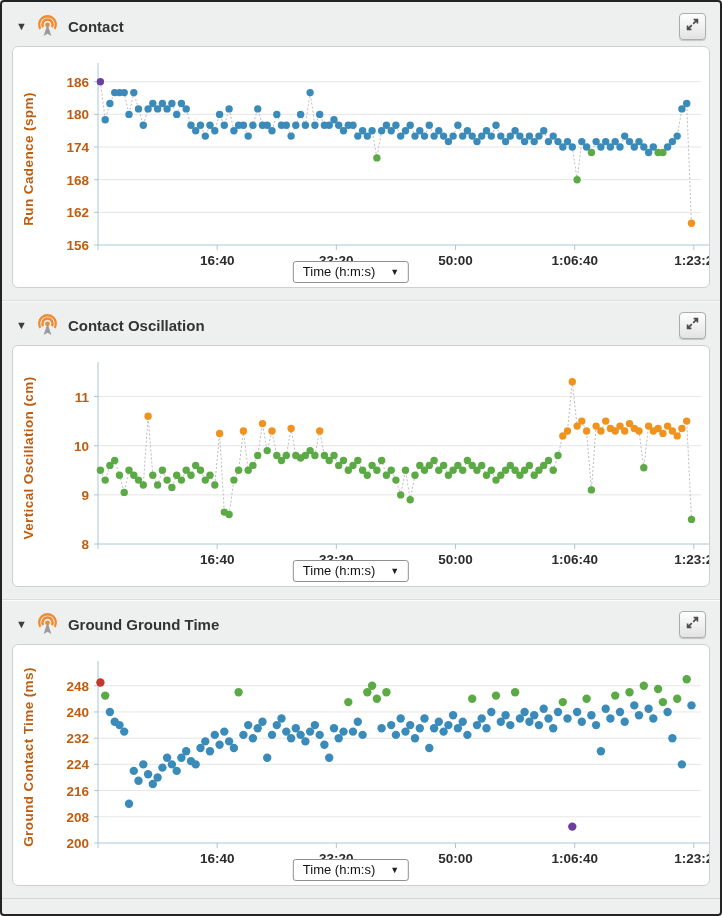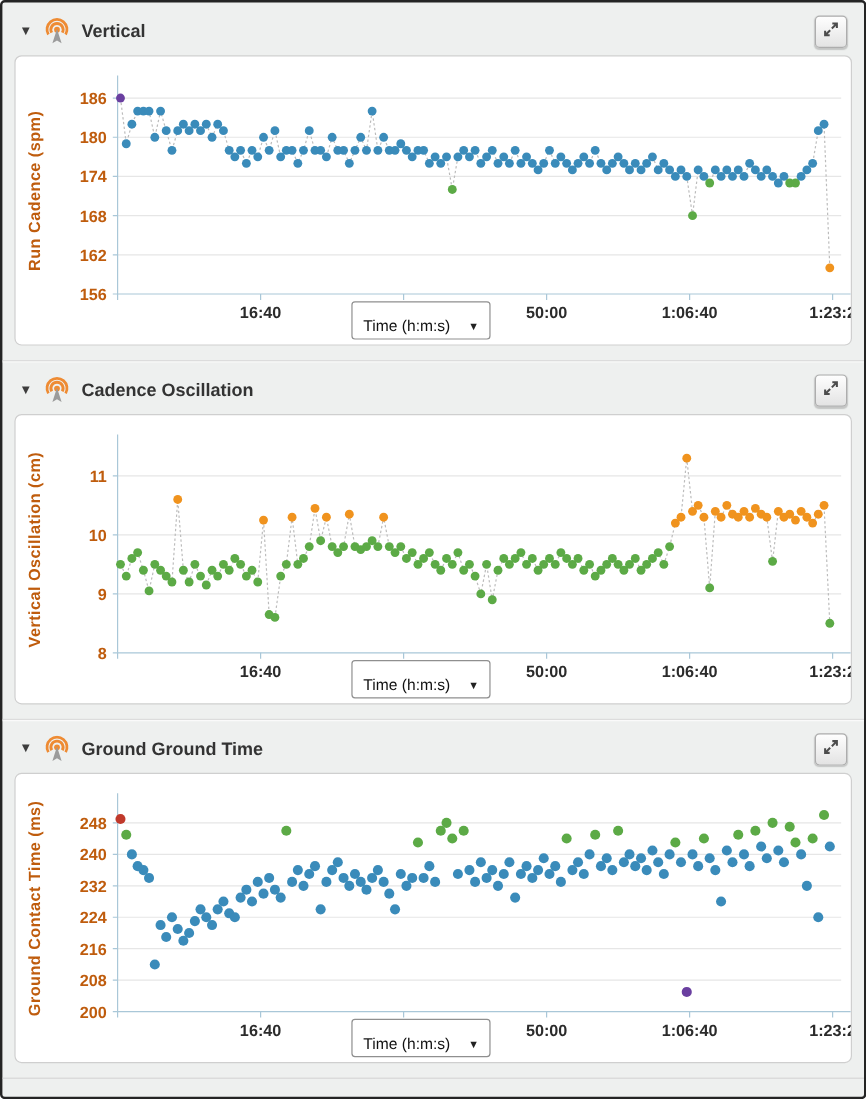--- a/index.html
+++ b/index.html
@@ -24,21 +24,21 @@
     border: 1px solid #cfcfcf; border-radius: 6px; overflow: hidden;
   }
   svg.chart { position: absolute; left: 0; top: 0; }
   svg text { font-family: "Liberation Sans", sans-serif; }
   .ytick  { font-weight: bold; font-size: 13.5px; }
   .xtick  { font-weight: bold; font-size: 13.5px; }
   .ylabel { font-weight: bold; font-size: 13.5px; letter-spacing: .4px; }
   .xunit {
     position: absolute; left: 338px; bottom: 4px; transform: translateX(-50%);
     background: #fff; border: 1px solid #8f8f8f; border-radius: 3px;
-    padding: 12px 9px 3px; font-size: 13px; color: #111;
+    padding: 2px 9px 3px; font-size: 13px; color: #111;
     display: flex; align-items: center; gap: 15px; cursor: pointer; white-space: nowrap;
   }
   .xunit .dd { font-size: 9px; color: #222; }
   .footer { height: 12px; border-top: 1px solid #d6d6d6; margin-top: 2px; }
 </style>
 </head>
 <body>
 
 <div class="page">
 
@@ -46,21 +46,21 @@
     <div class="panel-header">
       <span class="collapse">▼</span>
       <span class="sig">
         <svg width="23" height="23" viewBox="0 0 24 24">
           <path d="M4.5 14.4 A8.7 8.7 0 1 1 19.5 14.4" fill="none" stroke="#ee8b33" stroke-width="2.4"></path>
           <path d="M7.4 12.7 A5.3 5.3 0 1 1 16.6 12.7" fill="none" stroke="#ee8b33" stroke-width="2.5"></path>
           <circle cx="12" cy="10.2" r="2.5" fill="#ee8b33"></circle>
           <path d="M12 9.5 L16 22 L12 19.6 L8 22 Z" fill="#9b9b9b"></path>
         </svg>
       </span>
-      <h2 class="title">Vertical</h2>
+      <h2 class="title">Contact</h2>
       <button class="expand">
         <span>
           <svg width="13" height="13" viewBox="0 0 13 13">
             <path d="M7.6 1.6 H11.4 V5.4 M11.4 1.6 L7.2 5.8 M1.6 7.6 V11.4 H5.4 M1.6 11.4 L5.8 7.2" fill="none" stroke="#4c4c4c" stroke-width="1.7"></path>
           </svg>
         </span>
       </button>
     </div>
     <div class="chart-box">
       <svg class="chart" width="700" height="242" viewBox="0 0 700 242">
@@ -233,21 +233,21 @@
     <div class="panel-header">
       <span class="collapse">▼</span>
       <span class="sig">
         <svg width="23" height="23" viewBox="0 0 24 24">
           <path d="M4.5 14.4 A8.7 8.7 0 1 1 19.5 14.4" fill="none" stroke="#ee8b33" stroke-width="2.4"></path>
           <path d="M7.4 12.7 A5.3 5.3 0 1 1 16.6 12.7" fill="none" stroke="#ee8b33" stroke-width="2.5"></path>
           <circle cx="12" cy="10.2" r="2.5" fill="#ee8b33"></circle>
           <path d="M12 9.5 L16 22 L12 19.6 L8 22 Z" fill="#9b9b9b"></path>
         </svg>
       </span>
-      <h2 class="title">Cadence Oscillation</h2>
+      <h2 class="title">Contact Oscillation</h2>
       <button class="expand">
         <span>
           <svg width="13" height="13" viewBox="0 0 13 13">
             <path d="M7.6 1.6 H11.4 V5.4 M11.4 1.6 L7.2 5.8 M1.6 7.6 V11.4 H5.4 M1.6 11.4 L5.8 7.2" fill="none" stroke="#4c4c4c" stroke-width="1.7"></path>
           </svg>
         </span>
       </button>
     </div>
     <div class="chart-box">
       <svg class="chart" width="700" height="242" viewBox="0 0 700 242">

